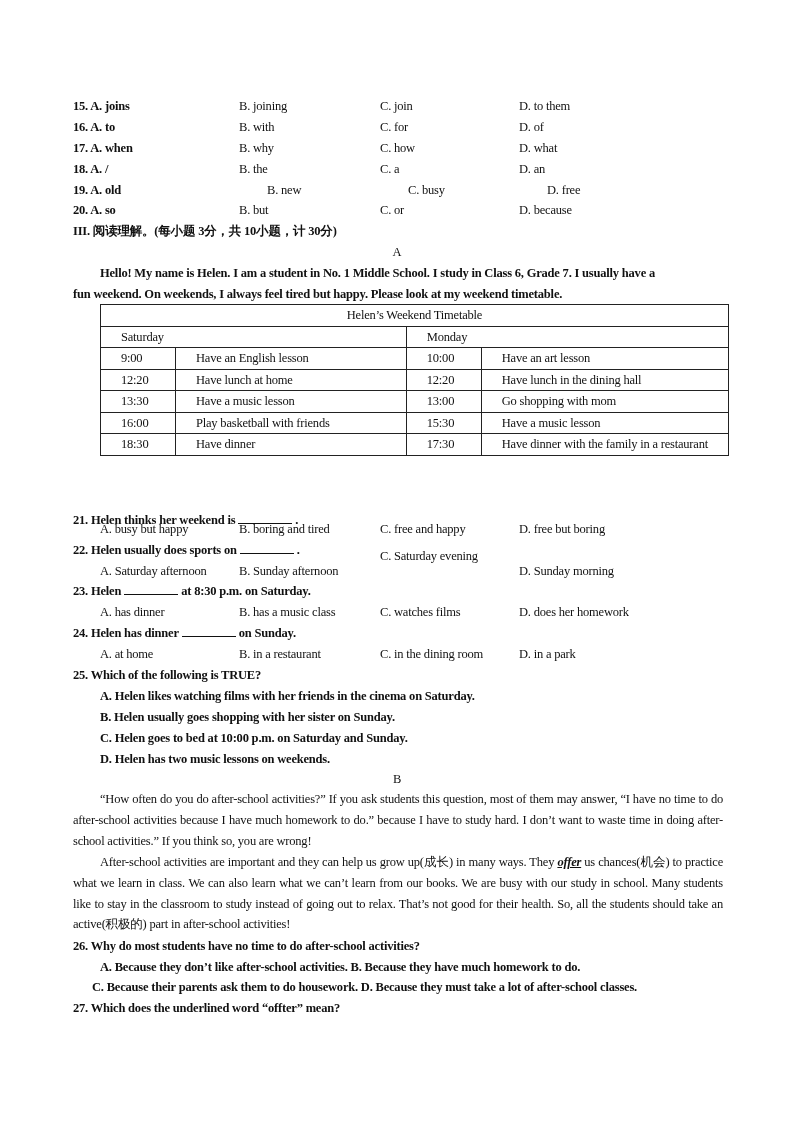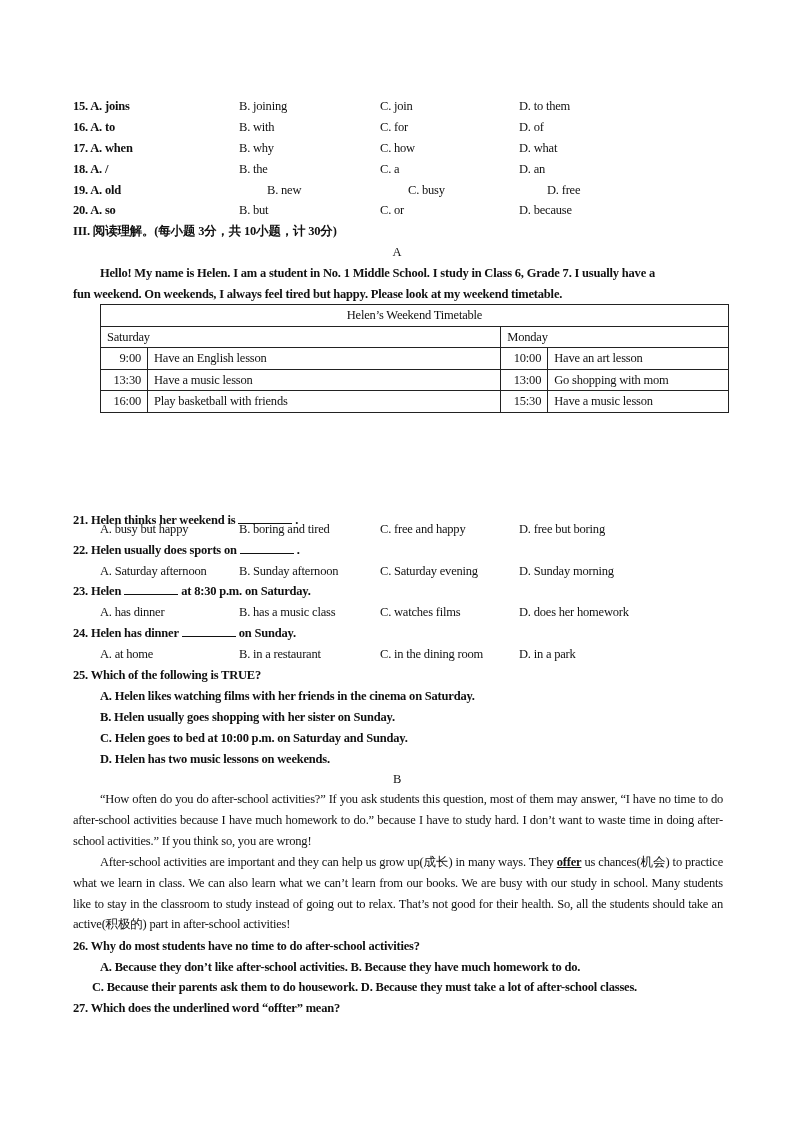--- a/index.html
+++ b/index.html
@@ -7,28 +7,28 @@
     width: 794px; height: 1123px; position: relative; overflow: hidden;
     font-family: "Liberation Serif", "DejaVu Serif", serif;
     font-size: 12.5px; color: #111; letter-spacing: -0.2px;
   }
   .line { position: absolute; left: 73px; white-space: nowrap; line-height: 16px; font-weight: bold; }
   .opt { position: absolute; white-space: nowrap; line-height: 16px; }
   .center { position: absolute; left: 0; width: 794px; text-align: center; line-height: 16px; }
   .para { position: absolute; left: 73px; width: 650px; line-height: 20.8px; text-align: justify; }
   .para .indent { display: inline-block; width: 27px; }
   .blank { display: inline-block; width: 54px; border-bottom: 1px solid #111; height: 11px; vertical-align: baseline; margin: 0 3px; }
-  .uword { font-weight: bold; text-decoration: underline; }
+  .uword { font-weight: bold; text-decoration: underline; font-style: italic; }
   table.tt {
     position: absolute; left: 100px; top: 304px; width: 629px;
     border-collapse: collapse; font-size: 12.5px;
   }
-  table.tt td { border: 1px solid #222; height: 20.5px; padding: 0 6px; line-height: 16px; white-space: nowrap; }
+  table.tt td { border: 1px solid #222; height: 20.5px; padding: 0 20px; line-height: 16px; white-space: nowrap; }
   table.tt td.title { text-align: center; }
-  table.tt td.time { width: 34px; text-align: right; }
+  table.tt td.time { width: 34px; }
 </style>
 </head>
 <body>
 
 <div>
   <div class="line" style="top:98px">
     <span>15.</span> <span>A. joins</span>
   </div>
   <span class="opt" style="left:239px;top:98px">B. joining</span>
   <span class="opt" style="left:380px;top:98px">C. join</span>
@@ -85,48 +85,60 @@
     <td colspan="2" style="width:283px">Saturday</td>
     <td colspan="2">Monday</td>
   </tr>
   <tr>
     <td class="time">9:00</td>
     <td>Have an English lesson</td>
     <td class="time">10:00</td>
     <td>Have an art lesson</td>
   </tr>
   <tr>
+    <td class="time">12:20</td>
+    <td>Have lunch at home</td>
+    <td class="time">12:20</td>
+    <td>Have lunch in the dining hall</td>
+  </tr>
+  <tr>
     <td class="time">13:30</td>
     <td>Have a music lesson</td>
     <td class="time">13:00</td>
     <td>Go shopping with mom</td>
   </tr>
   <tr>
     <td class="time">16:00</td>
     <td>Play basketball  with friends</td>
     <td class="time">15:30</td>
     <td>Have a music lesson</td>
+  </tr>
+  <tr>
+    <td class="time">18:30</td>
+    <td>Have dinner</td>
+    <td class="time">17:30</td>
+    <td>Have dinner with the family in a restaurant</td>
   </tr>
 </tbody>
   </table>
 
 <div class="line" style="top:512px">
   <span>21. Helen  thinks her weekend is</span><span class="blank"></span><span>.</span>
 </div>
 <span class="opt" style="left:100px;top:521px">A.  busy but happy</span>
 <span class="opt" style="left:239px;top:521px">B.  boring and tired</span>
 <span class="opt" style="left:380px;top:521px">C.  free and happy</span>
 <span class="opt" style="left:519px;top:521px">D.  free but boring</span>
 
 <div class="line" style="top:542px">
   <span>22. Helen  usually  does sports on</span><span class="blank"></span><span>.</span>
 </div>
 <span class="opt" style="left:100px;top:563px">A.  Saturday afternoon</span>
 <span class="opt" style="left:239px;top:563px">B.  Sunday afternoon</span>
-<span class="opt" style="left:380px;top:563px">C.  Saturday  evening</span>
+<span class="opt" style="left:380px;top:548px">C.  Saturday  evening</span>
 <span class="opt" style="left:519px;top:563px">D.  Sunday morning</span>
 
 <div class="line" style="top:583px">
   <span>23. Helen</span><span class="blank"></span><span>at 8:30 p.m. on Saturday.</span>
 </div>
 <span class="opt" style="left:100px;top:604px">A.  has dinner</span>
 <span class="opt" style="left:239px;top:604px">B.  has a music class</span>
 <span class="opt" style="left:380px;top:604px">C.  watches films</span>
 <span class="opt" style="left:519px;top:604px">D.  does her homework</span>
 

